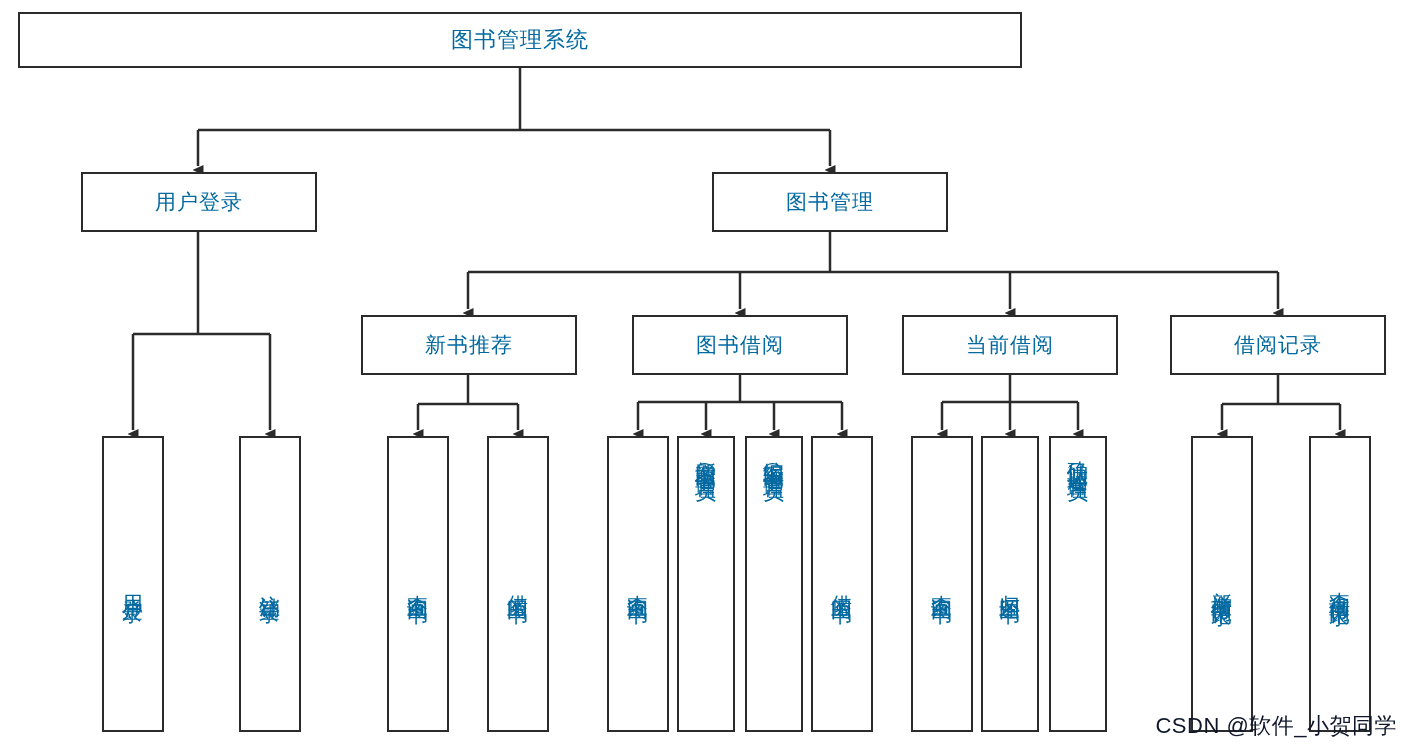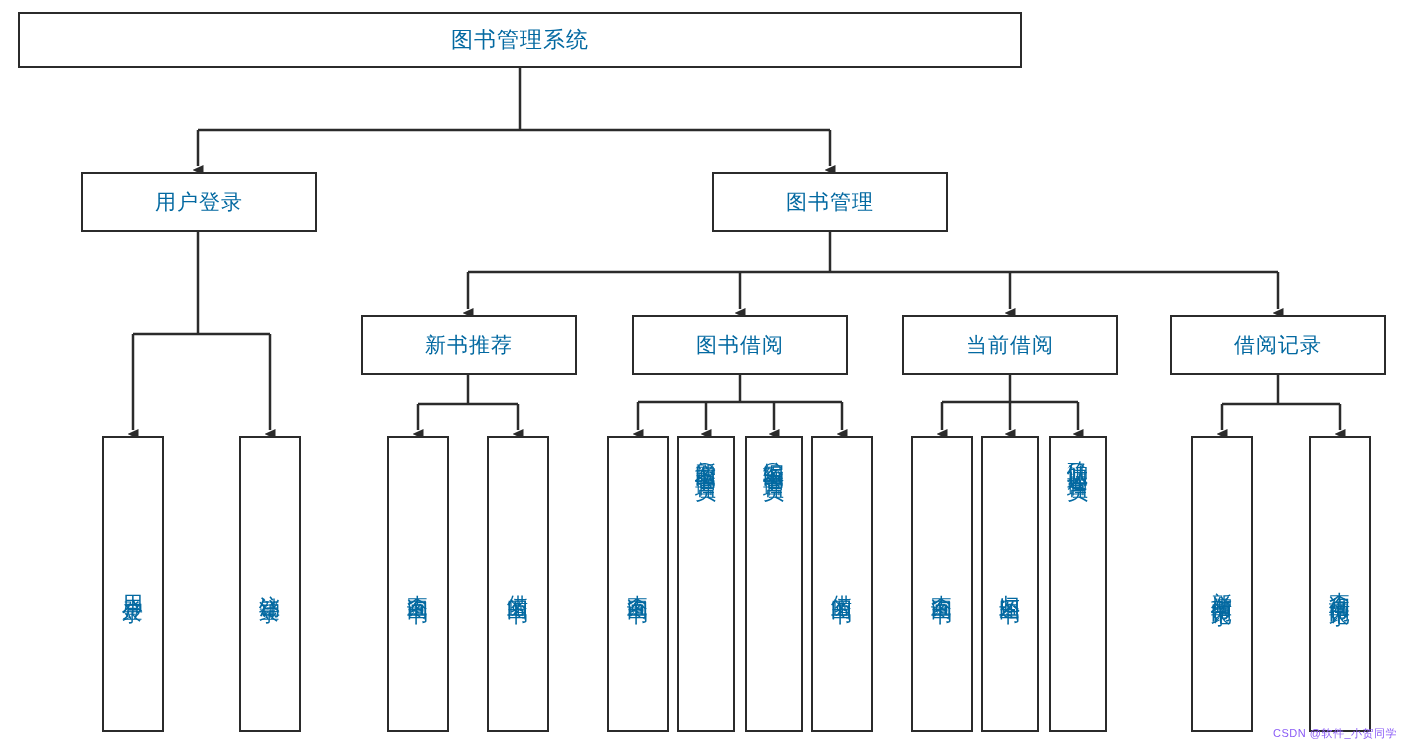--- a/index.html
+++ b/index.html
@@ -52,22 +52,22 @@
     letter-spacing: 3px;
     padding: 6px 0;
   }
   .node.leaf.top-align {
     justify-content: flex-start;
   }
   .watermark {
     position: absolute;
     right: 8px;
     bottom: 6px;
-    font-size: 11px;
-    color: #8b5cf6;
+    font-size: 22px;
+    color: #0f172a;
     letter-spacing: 0.5px;
     white-space: nowrap;
     z-index: 3;
     font-family: "Liberation Sans", "DejaVu Sans", sans-serif;
   }
 </style>
 </head>
 <body>
 
 <div id="diagram-root">

